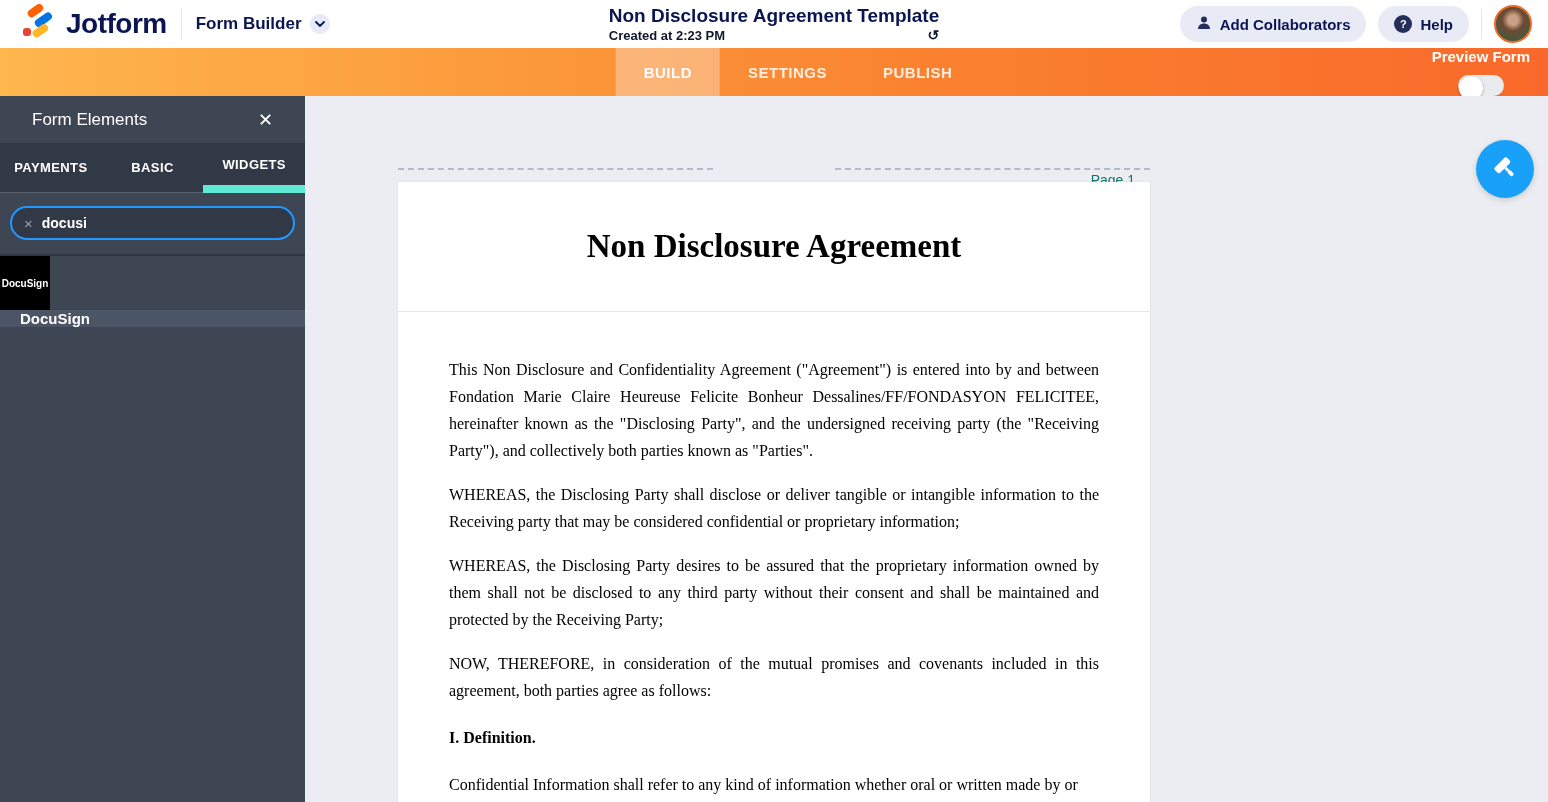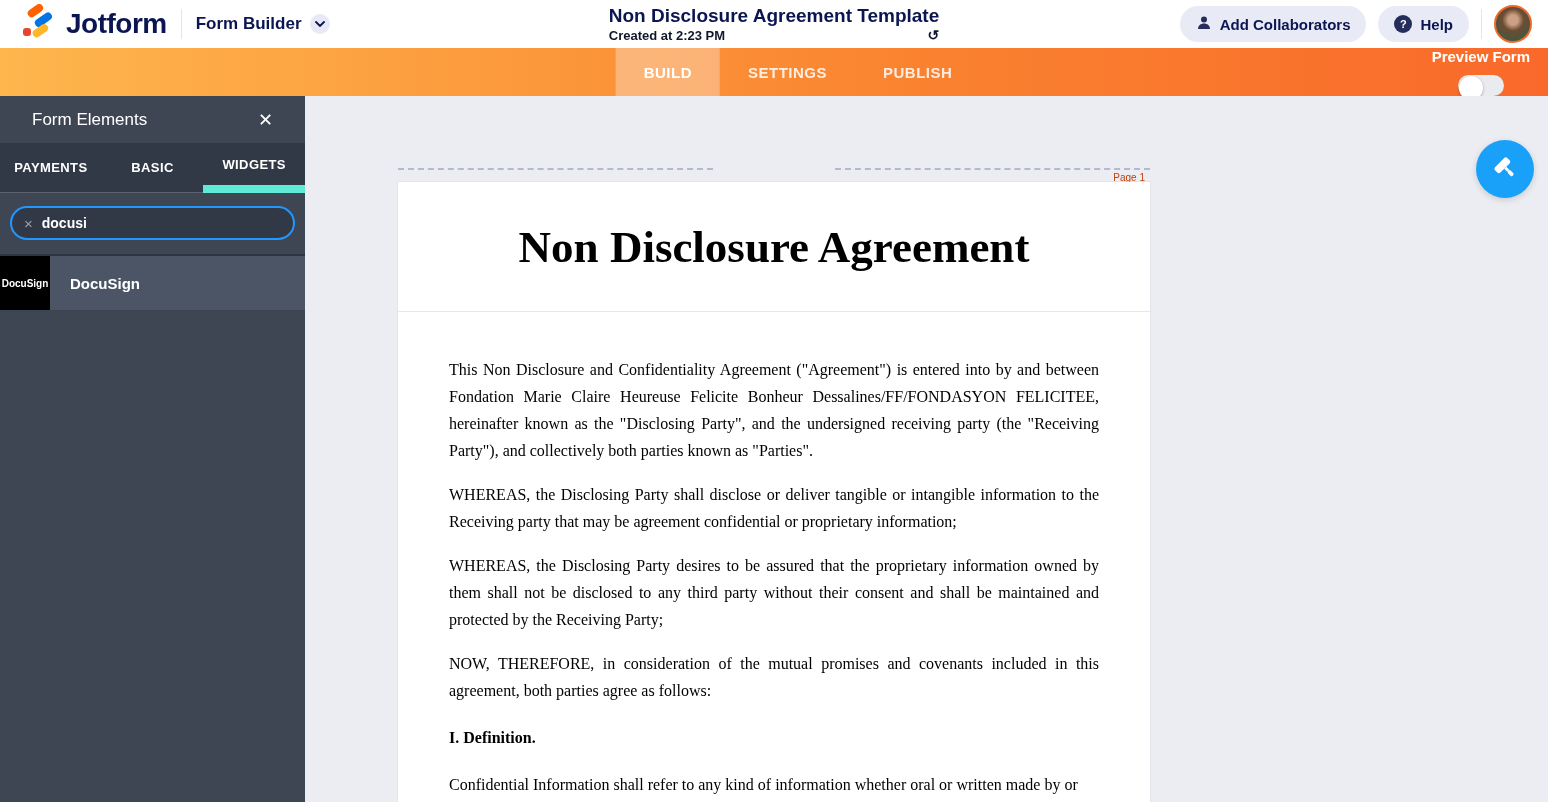--- a/index.html
+++ b/index.html
@@ -48,35 +48,35 @@
   .sidebar-title { color:#ffffff; font-size:17px; }
   .close-btn { background:none; border:none; color:#ffffff; font-size:18px; cursor:pointer; line-height:1; }
   .sidebar-tabs { height:50px; background:#323946; display:flex; border-bottom:1px solid #5A6270; }
   .side-tab { flex:1; background:none; border:none; color:#ffffff; font-size:13px; font-weight:bold; letter-spacing:0.4px; cursor:pointer; font-family:"Liberation Sans",sans-serif; }
   .side-tab.active { border-bottom:8px solid #5eead4; margin-bottom:-1px; }
   .search-wrap { padding:13px 10px 14px 10px; }
   .search-pill { height:34px; border:2px solid #2297FF; border-radius:17px; background:#313947; display:flex; align-items:center; padding:0 12px; gap:9px; }
   .clear-btn { background:none; border:none; color:#9BA1AD; font-size:15px; cursor:pointer; line-height:1; }
   .search-input { flex:1; background:transparent; border:none; outline:none; color:#ffffff; font-size:14px; font-weight:bold; font-family:"Liberation Sans",sans-serif; }
   .results { border-top:2px solid #2E3440; }
-  .widget-row { height:54px; display:flex; cursor:pointer; }
+  .widget-row { height:54px; display:flex; cursor:pointer;flex-direction:column; }
   .widget-logo { width:50px; height:54px; background:#000000; color:#ffffff; font-size:10px; font-weight:bold; display:flex; align-items:center; justify-content:center; flex-shrink:0; }
   .widget-label-area { flex:1; background:#4C5566; display:flex; align-items:center; padding-left:20px; }
   .widget-label { color:#ffffff; font-size:15px; font-weight:bold; }
 
   
   .canvas { flex:1; position:relative; background:#EBEDF2; overflow:hidden; }
   .logo-row { position:absolute; top:48px; left:93px; width:752px; display:flex; align-items:center; gap:12px; }
   .dash-line { flex:1; border-top:2px dashed #B3BACE; }
   .add-logo-btn { background:none; border:none; color:#5E6890; font-size:10px; font-weight:bold; letter-spacing:0.3px; cursor:pointer; white-space:nowrap; font-family:"Liberation Sans",sans-serif;margin-top:38px; }
-  .page-label { position:absolute; top:76px; left:88px; width:752px; text-align:right; color:#c2410c; font-size:10px; }
+  .page-label { position:absolute; top:76px; left:78px; width:752px; text-align:right; color:#0f766e; font-size:14px; }
 
   .page { position:absolute; top:86px; left:93px; width:752px; height:640px; background:#ffffff; box-shadow:0 0 0 1px rgba(0,0,0,0.03); cursor:pointer; }
   .doc-title-block { height:130px; display:flex; align-items:center; justify-content:center; border-bottom:1px solid #E4E6EB; }
-  .doc-title { font-family:"Liberation Serif", serif; font-size:45px; font-weight:bold; color:#000000; }
+  .doc-title { font-family:"Liberation Serif", serif; font-size:33px; font-weight:bold; color:#000000; }
   .doc-body { padding:44px 51px 0 51px; font-family:"Liberation Serif", serif; font-size:16px; line-height:27px; color:#000000; }
   .doc-body p { text-align:justify; margin-bottom:17px; }
   .doc-heading { font-weight:bold; margin:20px 0 20px 0; font-size:16px; }
 
   .fab { position:absolute; top:44px; right:14px; width:58px; height:58px; border-radius:50%; border:none; background:#19A0F9; display:flex; align-items:center; justify-content:center; cursor:pointer; box-shadow:0 2px 6px rgba(0,0,0,0.15); }
 </style>
 </head>
 <body>
 
 <div class="app">
@@ -181,21 +181,21 @@
         <span class="dash-line"></span>
       </div>
       <div class="page-label">Page 1</div>
 
       <div class="page">
         <div class="doc-title-block">
           <h2 class="doc-title">Non Disclosure Agreement</h2>
         </div>
         <div class="doc-body">
           <p>This Non Disclosure and Confidentiality Agreement ("Agreement") is entered into by and between Fondation Marie Claire Heureuse Felicite Bonheur Dessalines/FF/FONDASYON FELICITEE, hereinafter known as the "Disclosing Party", and the undersigned receiving party (the "Receiving Party"), and collectively both parties known as "Parties".</p>
-          <p>WHEREAS, the Disclosing Party shall disclose or deliver tangible or intangible information to the Receiving party that may be agreement confidential or proprietary information;</p>
+          <p>WHEREAS, the Disclosing Party shall disclose or deliver tangible or intangible information to the Receiving party that may be considered confidential or proprietary information;</p>
           <p>WHEREAS, the Disclosing Party desires to be assured that the proprietary information owned by them shall not be disclosed to any third party without their consent and shall be maintained and protected by the Receiving Party;</p>
           <p>NOW, THEREFORE, in consideration of the mutual promises and covenants included in this agreement, both parties agree as follows:</p>
           <div class="doc-heading">I. Definition.</div>
           <p>Confidential Information shall refer to any kind of information whether oral or written made by or</p>
         </div>
       </div>
 
       <button class="fab">
         <span>
           <svg width="26" height="26" viewBox="0 0 24 24">

